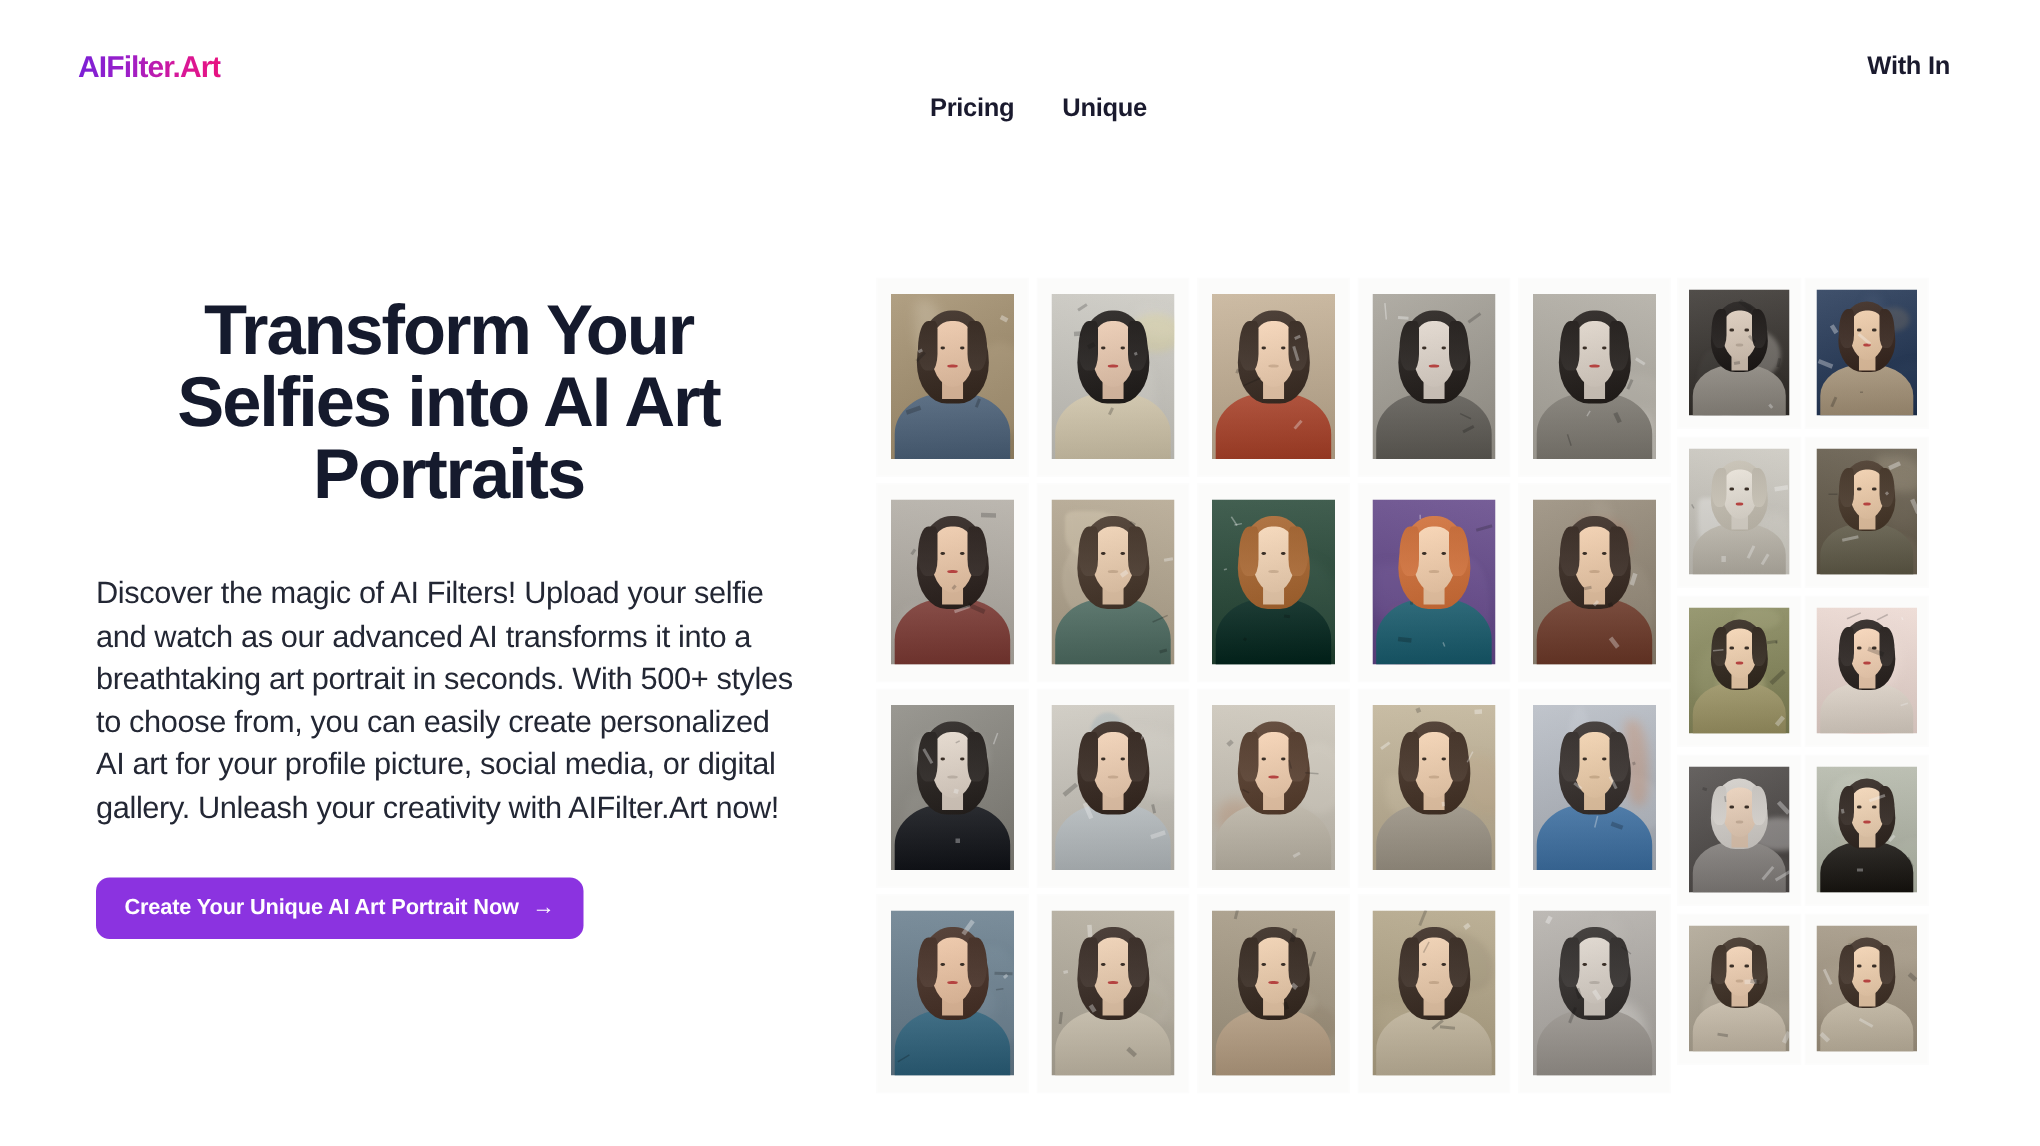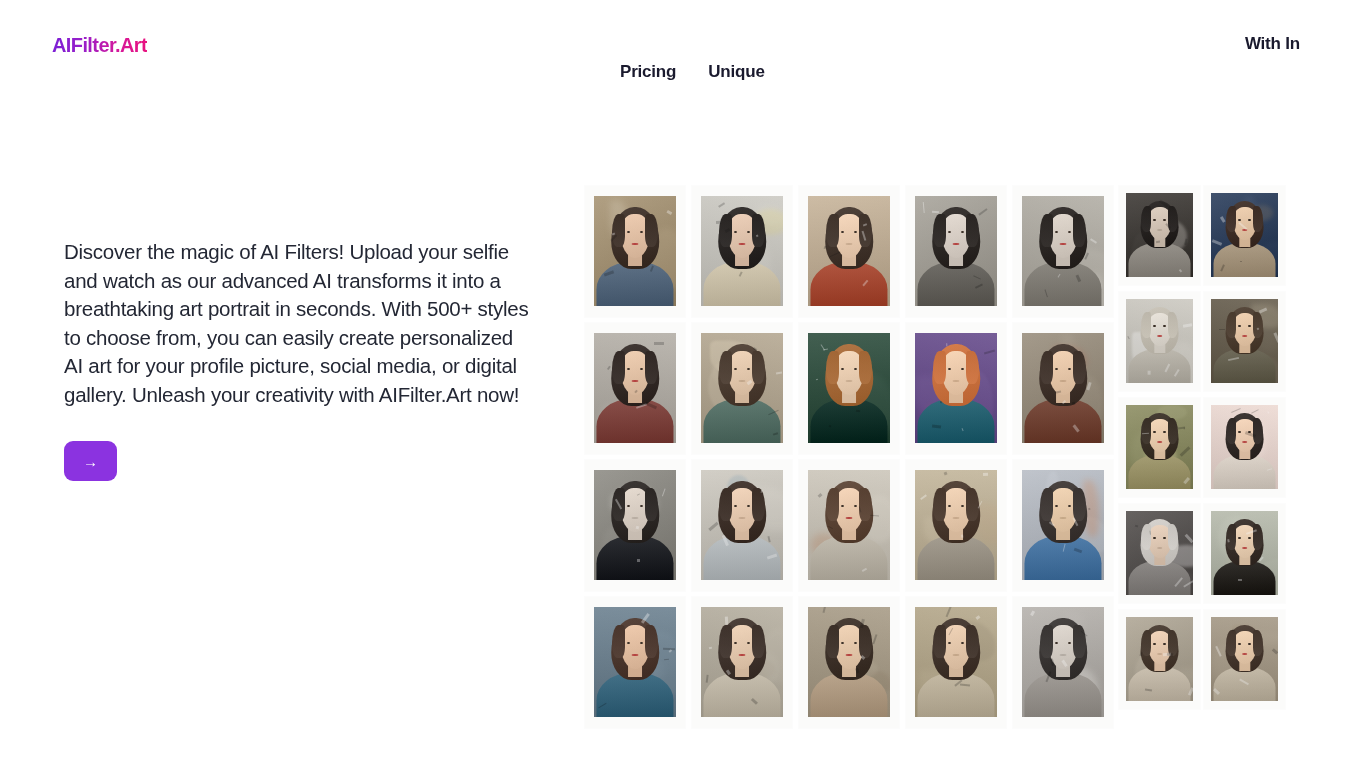--- a/index.html
+++ b/index.html
@@ -212,23 +212,25 @@
     <a class="nav-link">Pricing</a>
     <a class="nav-link">Unique</a>
   </nav>
 
   <div class="nav-right">
     <a class="signin">With In</a>
   </div>
 </div>
 
 <div class="hero-left">
+  <h1 class="headline">Transform Your Selfies into AI Art Portraits</h1>
   <p class="subcopy">Discover the magic of AI Filters! Upload your selfie and watch as our advanced AI transforms it into a breathtaking art portrait in seconds. With 500+ styles to choose from, you can easily create personalized AI art for your profile picture, social media, or digital gallery. Unleash your creativity with AIFilter.Art now!</p>
   <div class="cta-wrap">
     <button class="cta-button">
+      <span>Create Your Unique AI Art Portrait Now</span>
       <span class="cta-arrow">→</span>
     </button>
   </div>
 </div>
 
 <div class="gallery">
     <div class="gal-col" style="left: 0px; top: 0px; width: 100px;">
       <div class="tile" style="width: 100px; height: 131px; margin-bottom: 6px;">
         <div class="art" style="inset: 10px 9px 11px;">
           <div class="p-bg" style="background: linear-gradient(124deg, rgb(168, 149, 117), rgb(150, 131, 99));"></div>

